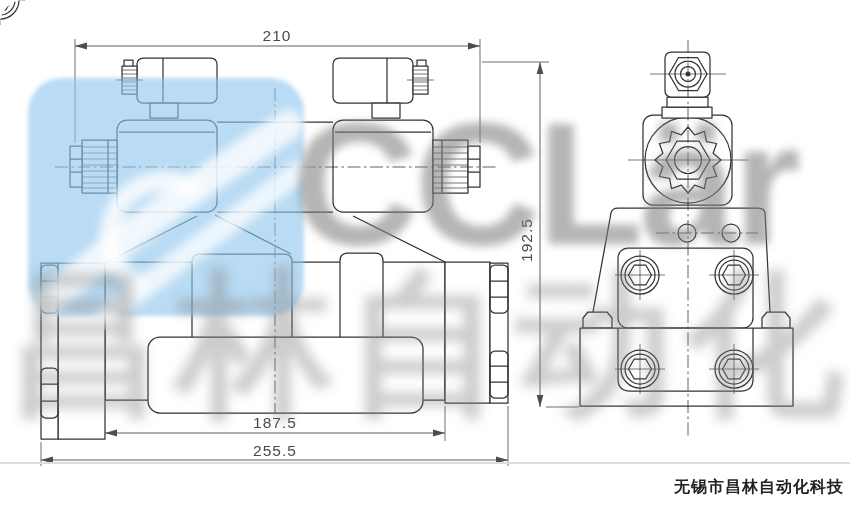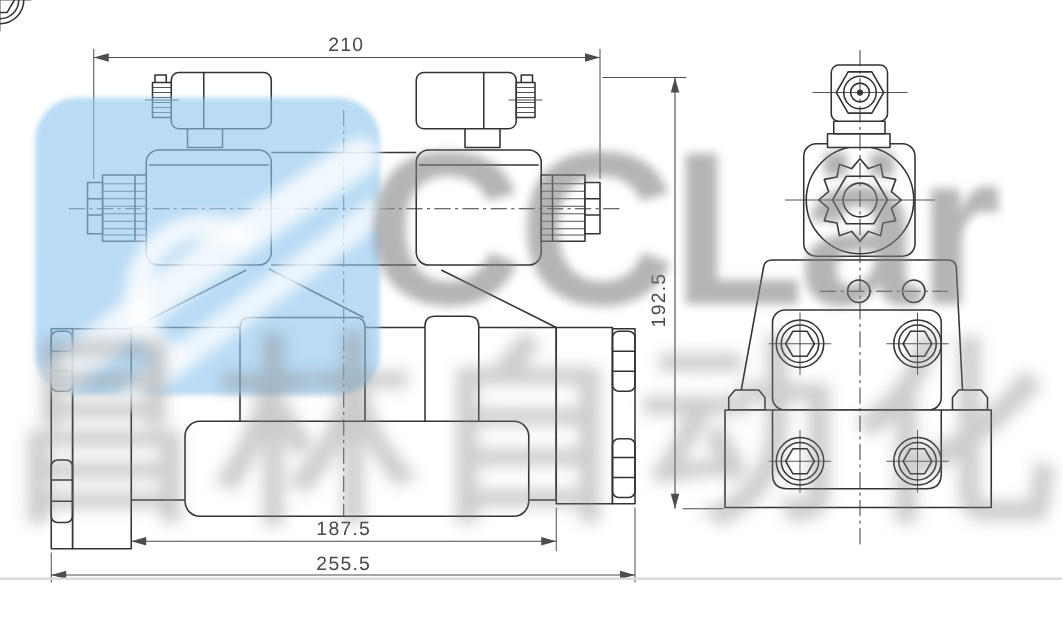--- a/index.html
+++ b/index.html
@@ -1,17 +1,17 @@
 <!DOCTYPE html>
 <html><head>
 <meta charset="utf-8">
 <style>
   html,body{margin:0;padding:0;background:#fff;}
   #stage{position:relative;width:850px;height:509px;background:#fff;overflow:hidden;
-         font-family:"Liberation Sans",sans-serif;}
+         font-family:"Liberation Sans",sans-serif;border-radius:24px;}
   #stage svg{position:absolute;left:0;top:0;}
   .ln   {fill:none;stroke:#333;stroke-width:1.25;stroke-linejoin:round;stroke-linecap:butt;}
   .lnf  {fill:#fff;stroke:#333;stroke-width:1.25;stroke-linejoin:round;}
   .thin {fill:none;stroke:#3a3a3a;stroke-width:0.7;}
   .cl   {fill:none;stroke:#3a3a3a;stroke-width:0.8;stroke-dasharray:13 3.5 2.5 3.5;}
   .dim  {fill:none;stroke:#4d4d4d;stroke-width:0.9;}
   .ext  {fill:none;stroke:#4d4d4d;stroke-width:0.8;}
   text.dimtxt{fill:#4a4a4a;font-size:15.5px;letter-spacing:1px;}
   .wm{position:absolute;pointer-events:none;}
   .wm-brand{left:292px;top:96px;font-size:175px;font-weight:bold;letter-spacing:-4px;
@@ -168,13 +168,14 @@
       <path d="M30,230 C100,170 170,120 268,55" stroke-width="30" opacity="0.8"></path>
       <path d="M85,248 C150,195 215,150 280,100" stroke-width="22" opacity="0.75"></path>
       <path d="M118,215 A52,52 0 1 1 172,118" stroke-width="20" opacity="0.8"></path>
     </g>
   </svg>
 
   <div class="wm wm-brand">CCLär</div>
   <div class="wm wm-cn">昌林自动化</div>
 
   <div class="sep"></div>
+  <div class="footer">无锡市昌林自动化科技</div>
 </div>
 
 </body></html>

